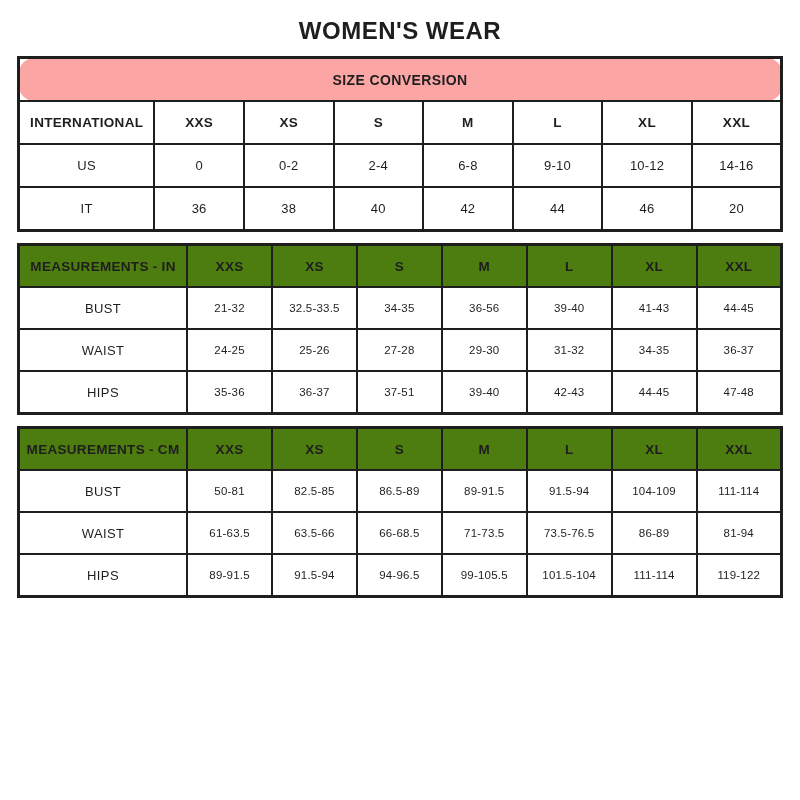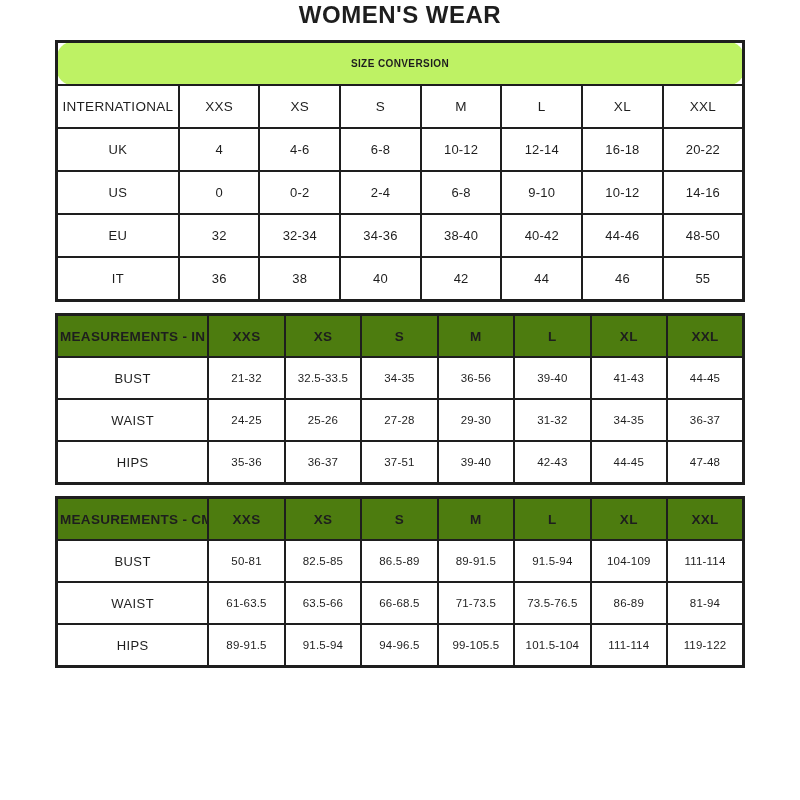--- a/index.html
+++ b/index.html
@@ -4,22 +4,22 @@
 <style>
   html, body {
     margin: 0;
     padding: 0;
     background: #ffffff;
     width: 800px;
     font-family: "Liberation Sans", "DejaVu Sans", sans-serif;
     color: #1e1e1e;
   }
   .page {
-    width: 690px;
-    margin: 0 auto;
+    width: 766px;
+    margin: 16px auto;
     padding-top: 1px;
   }
   .title {
     text-align: center;
     font-size: 24px;
     font-weight: 700;
     letter-spacing: 0.5px;
     margin: 0 0 11px 0;
     line-height: 28px;
   }
@@ -34,32 +34,32 @@
     border: 2px solid #1e1e1e;
     text-align: center;
     vertical-align: middle;
     padding: 0 2px;
     overflow: hidden;
     white-space: nowrap;
   }
   
   .section-head th {
     height: 41px;
-    background: #bef264;
-    font-size: 10px;
+    background: #fca5a5;
+    font-size: 14px;
     font-weight: 700;
     letter-spacing: 0.4px;
     border-radius: 15px;
   }
   
   .cols-white th {
     background: #ffffff;
     height: 41px;
     font-size: 13.5px;
-    font-weight: 400;
+    font-weight: 700;
     letter-spacing: 0.3px;
   }
   .cols-gray th {
     background: #4d7c0f;
     height: 40px;
     font-size: 13.5px;
     font-weight: 700;
     letter-spacing: 0.3px;
   }
   
@@ -102,58 +102,38 @@
           <th>XS</th>
           <th>S</th>
           <th>M</th>
           <th>L</th>
           <th>XL</th>
           <th>XXL</th>
         </tr>
     </thead>
     <tbody id="t1-body">
         <tr>
-          <th class="row-label">UK</th>
-          <td>4</td>
-          <td>4-6</td>
-          <td>6-8</td>
-          <td>10-12</td>
-          <td>12-14</td>
-          <td>16-18</td>
-          <td>20-22</td>
-        </tr>
-        <tr>
           <th class="row-label">US</th>
           <td>0</td>
           <td>0-2</td>
           <td>2-4</td>
           <td>6-8</td>
           <td>9-10</td>
           <td>10-12</td>
           <td>14-16</td>
         </tr>
         <tr>
-          <th class="row-label">EU</th>
-          <td>32</td>
-          <td>32-34</td>
-          <td>34-36</td>
-          <td>38-40</td>
-          <td>40-42</td>
-          <td>44-46</td>
-          <td>48-50</td>
-        </tr>
-        <tr>
           <th class="row-label">IT</th>
           <td>36</td>
           <td>38</td>
           <td>40</td>
           <td>42</td>
           <td>44</td>
           <td>46</td>
-          <td>55</td>
+          <td>20</td>
         </tr>
       </tbody>
   </table>
 
   <table class="tbl t2">
     <colgroup>
       <col style="width:22.1%">
       <col style="width:11.13%">
         <col style="width:11.13%">
         <col style="width:11.13%">

